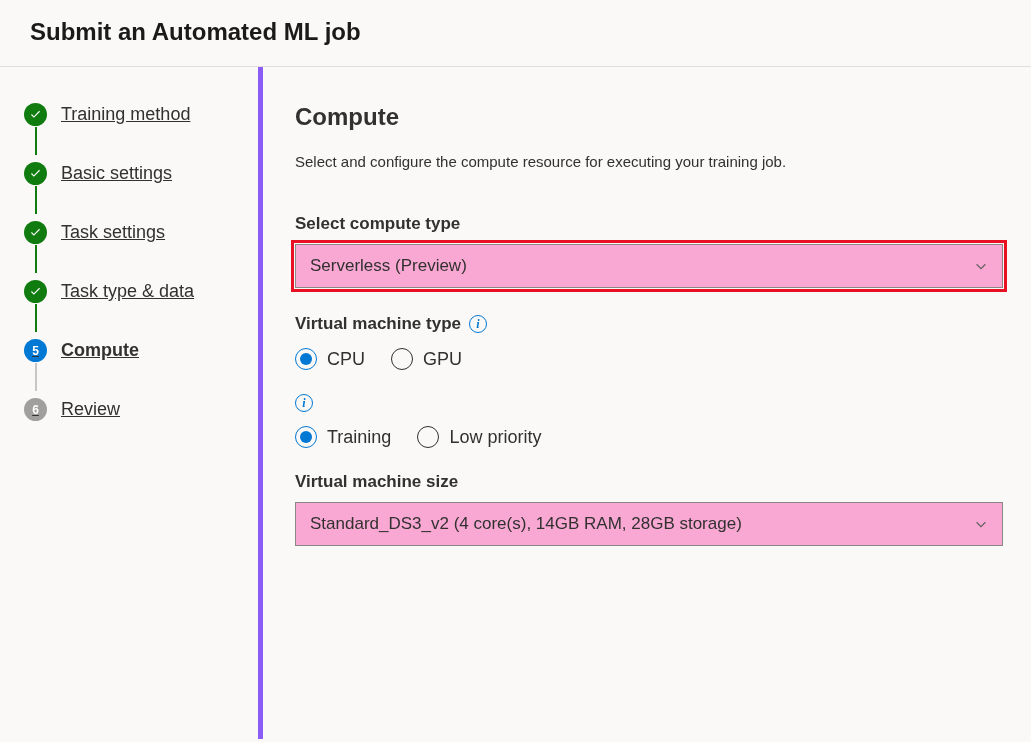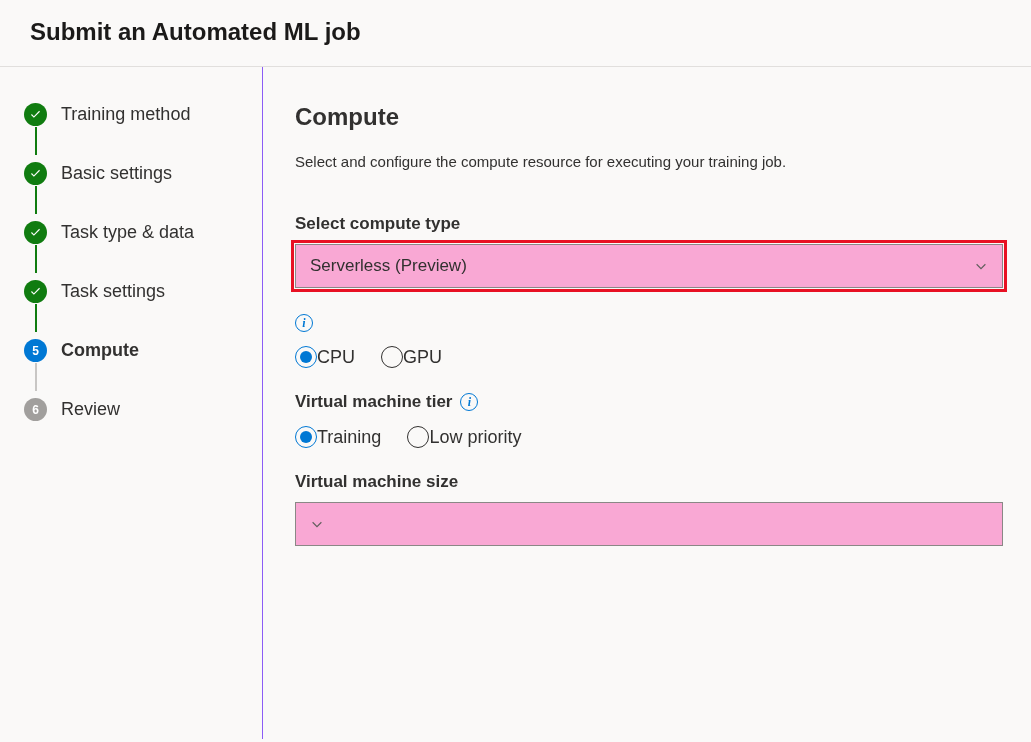--- a/index.html
+++ b/index.html
@@ -27,22 +27,23 @@
     .divider {
       border: none;
       border-top: 1px solid #e1dfdd;
     }
     .body-wrap {
       display: flex;
       height: calc(100% - 70px);
     }
     .sidebar {
       width: 263px;
-      border-right: 1px solid #8b5cf6;
+      border-right: 5px solid #8b5cf6;
       padding: 36px 24px 24px 24px;
+      text-decoration: underline;
     }
     .step {
       display: flex;
       align-items: center;
       gap: 14px;
       position: relative;
       padding-bottom: 36px;
     }
     .step:last-child {
       padding-bottom: 0;
@@ -153,20 +154,21 @@
     }
     .radio-group {
       display: flex;
       gap: 26px;
       margin-bottom: 24px;
       margin-top: 14px;
     }
     .radio-option {
       display: flex;
       align-items: center;
+      gap: 10px;
       cursor: pointer;
     }
     .radio-circle {
       width: 22px;
       height: 22px;
       border: 1.5px solid #323130;
       border-radius: 50%;
       display: flex;
       align-items: center;
       justify-content: center;
@@ -224,30 +226,30 @@
       </div>
       <span class="step-label">Basic settings</span>
       <div class="step-line"></div>
     </div>
     <div class="step">
       <div class="step-icon done">
         <svg viewBox="0 0 16 16">
             <path fill="#fff" d="M13.5 4.5L6 12 2.5 8.5l1-1L6 10l6.5-6.5z"></path>
           </svg>
       </div>
-      <span class="step-label">Task type &amp; data</span>
+      <span class="step-label">Task settings</span>
       <div class="step-line"></div>
     </div>
     <div class="step">
       <div class="step-icon done">
         <svg viewBox="0 0 16 16">
             <path fill="#fff" d="M13.5 4.5L6 12 2.5 8.5l1-1L6 10l6.5-6.5z"></path>
           </svg>
       </div>
-      <span class="step-label">Task settings</span>
+      <span class="step-label">Task type &amp; data</span>
       <div class="step-line"></div>
     </div>
     <div class="step">
       <div class="step-icon current">5</div>
       <span class="step-label current">Compute</span>
       <div class="step-line pending"></div>
     </div>
     <div class="step">
       <div class="step-icon pending">6</div>
       <span class="step-label">Review</span>
@@ -263,58 +265,59 @@
       <div class="dropdown highlight">
         <span>Serverless (Preview)</span>
         <svg class="chevron" viewBox="0 0 16 16">
             <path fill="none" stroke="#605e5c" stroke-width="1.3" d="M3 6l5 5 5-5"></path>
           </svg>
       </div>
     </div>
 
     <div class="field-block">
       <div class="field-label">
+        <span>Virtual machine type</span>
         <span class="info-icon">i</span>
       </div>
       <div class="radio-group">
         <label class="radio-option">
           <span class="radio-circle selected">
               <span class="radio-dot"></span>
             </span>
           <span class="radio-label">CPU</span>
         </label>
         <label class="radio-option">
           <span class="radio-circle"></span>
           <span class="radio-label">GPU</span>
         </label>
       </div>
     </div>
 
     <div class="field-block">
       <div class="field-label">
-        <span>Virtual machine tier</span>
         <span class="info-icon">i</span>
       </div>
       <div class="radio-group">
         <label class="radio-option">
           <span class="radio-circle selected">
               <span class="radio-dot"></span>
             </span>
           <span class="radio-label">Training</span>
         </label>
         <label class="radio-option">
           <span class="radio-circle"></span>
           <span class="radio-label">Low priority</span>
         </label>
       </div>
     </div>
 
     <div class="field-block">
       <div class="field-label">Virtual machine size</div>
       <div class="dropdown">
+        <span>Standard_DS3_v2 (4 core(s), 14GB RAM, 28GB storage)</span>
         <svg class="chevron" viewBox="0 0 16 16">
             <path fill="none" stroke="#605e5c" stroke-width="1.3" d="M3 6l5 5 5-5"></path>
           </svg>
       </div>
     </div>
 
   </div>
 
 </div>
 

